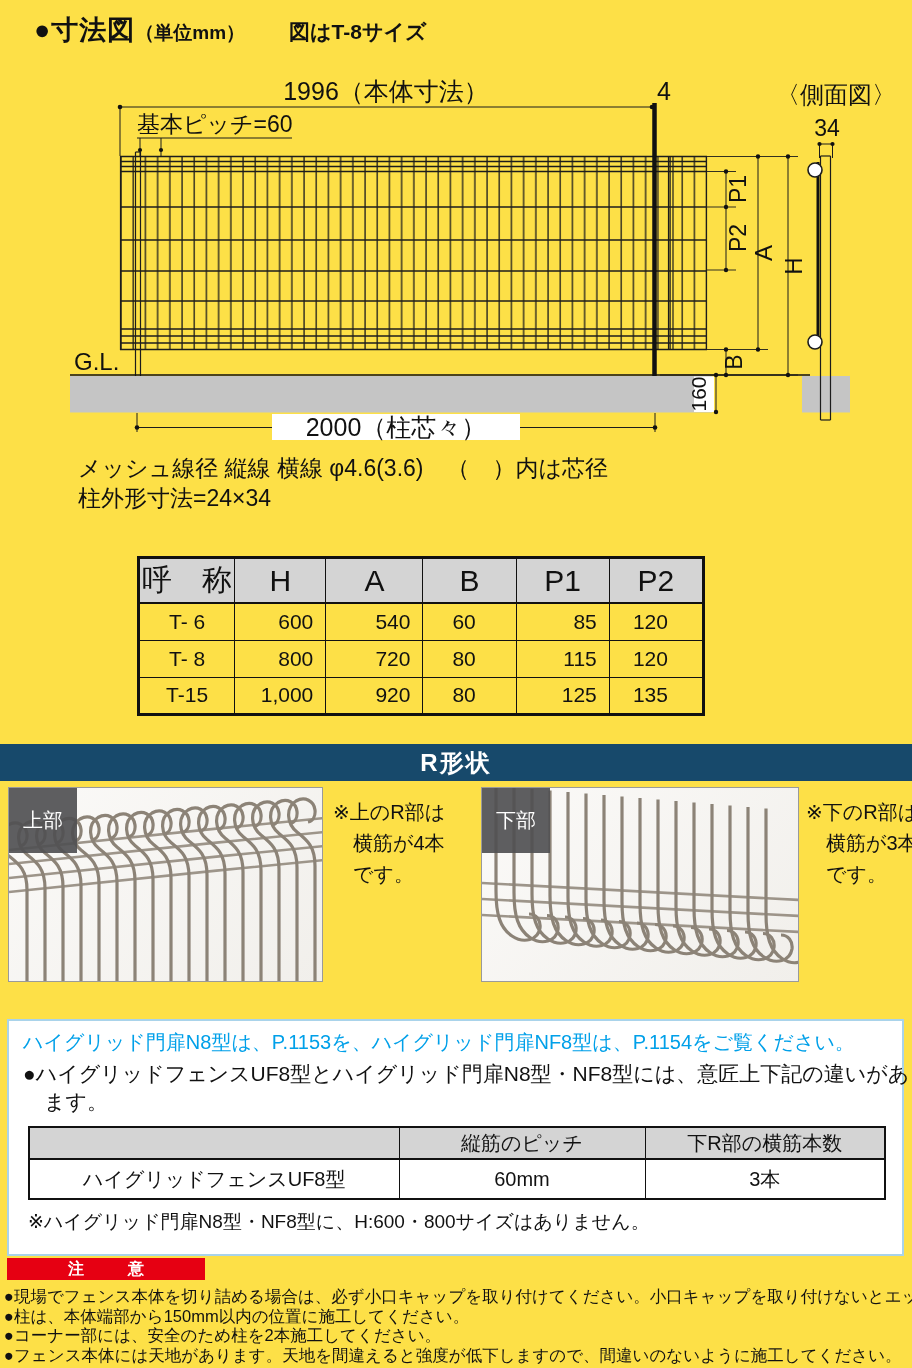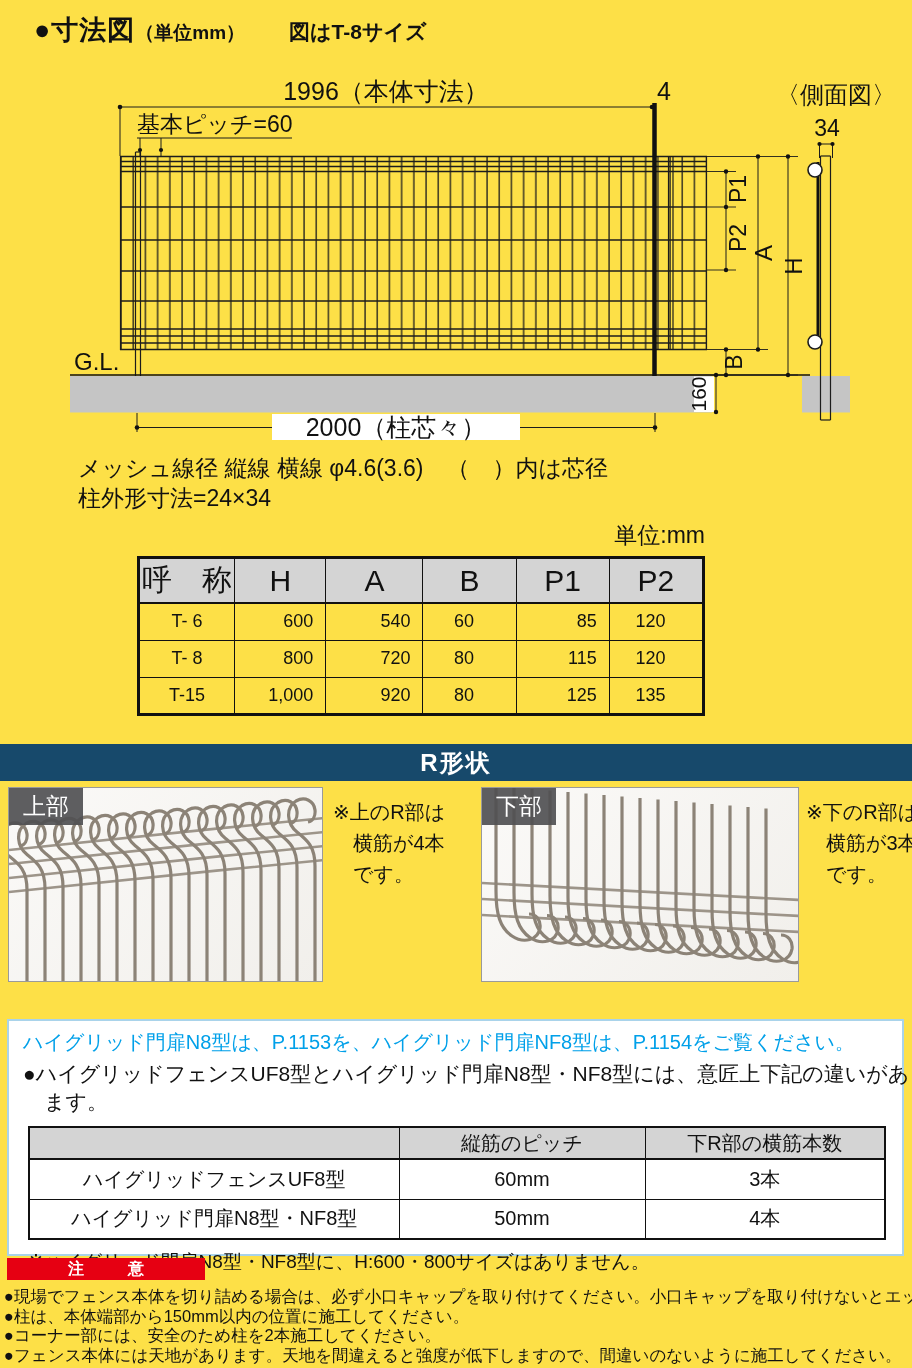--- a/index.html
+++ b/index.html
@@ -16,31 +16,31 @@
   
   .diagram{position:absolute;left:0;top:70px;}
   .diagram text{fill:#111;}
 
   
   .unit-label{position:absolute;left:137px;top:520px;width:568px;text-align:right;font-size:23px;}
   table{border-collapse:collapse;}
   .spec{position:absolute;left:137px;top:556px;width:568px;table-layout:fixed;border:3px solid #111;}
   .spec th,.spec td{border:1px solid #111;font-weight:normal;overflow:hidden;}
   .spec thead th{background:#d4d4d4;height:40px;font-size:30px;border-bottom:2px solid #111;}
-  .spec td{height:37px;font-size:18px;}
+  .spec td{height:37px;font-size:21px;}
   .spec td.name{text-align:center;}
   .spec td.num{text-align:right;padding-right:12px;}
 
   
   .r-banner{position:absolute;left:0;top:744px;width:912px;height:37px;background:#17496b;
     color:#fff;font-size:24px;font-weight:bold;display:flex;align-items:center;justify-content:center;letter-spacing:2px;}
   .photo{position:absolute;top:787px;height:195px;border:1px solid #9a9a9a;background:linear-gradient(135deg,#fbfaf8 0%,#f1efeb 100%);overflow:hidden;}
   .photo.left{left:8px;width:315px;}
   .photo.right{left:481px;width:318px;}
-  .photo-label{position:absolute;left:0;top:0;background:rgba(80,80,82,.92);color:#fff;font-size:23px;padding:3px 14px;z-index:2;}
+  .photo-label{position:absolute;left:0;top:0;background:rgba(80,80,82,.92);color:#fff;font-size:20px;padding:19px 14px;z-index:2;}
   .photo-note{position:absolute;top:797px;font-size:20px;line-height:31px;white-space:nowrap;}
   .photo-note.left{left:333px;}
   .photo-note.right{left:806px;}
   .photo-note .ind{padding-left:20px;}
 
   
   .info-box{position:absolute;left:7px;top:1019px;width:897px;height:237px;border:2px solid #a9d3ea;background:#fff;}
   .info-link{color:#00a0e9;font-size:20px;margin:8px 0 2px 14px;white-space:nowrap;}
   .info-bullet{font-size:21px;margin:4px 0 0 14px;line-height:28px;white-space:nowrap;}
   .info-bullet .ind{padding-left:21px;}
@@ -196,21 +196,20 @@
       <circle cx="137" cy="357.5" r="2.3"></circle>
         <circle cx="655" cy="357.5" r="2.3"></circle>
       <circle cx="819.5" cy="74" r="2.1"></circle>
         <circle cx="832.5" cy="74" r="2.1"></circle>
     </g>
 
     <text x="78" y="406" font-size="23">メッシュ線径 縦線 横線 φ4.6(3.6)　（　）内は芯径</text>
     <text x="78" y="436" font-size="23">柱外形寸法=24×34</text>
   </svg>
 
-  <div class="unit-label">単位:mm</div>
   <table class="spec">
     <colgroup>
         <col style="width:96px">
         <col style="width:91px">
         <col style="width:97px">
         <col style="width:93px">
         <col style="width:93px">
         <col style="width:94px">
       </colgroup>
     <thead>
@@ -347,25 +346,20 @@
           <th>縦筋のピッチ</th>
           <th>下R部の横筋本数</th>
         </tr>
       </thead>
       <tbody>
         <tr>
           <td>ハイグリッドフェンスUF8型</td>
           <td>60mm</td>
           <td>3本</td>
         </tr>
-        <tr>
-          <td>ハイグリッド門扉N8型・NF8型</td>
-          <td>50mm</td>
-          <td>4本</td>
-        </tr>
       </tbody>
     </table>
     <div class="info-foot">※ハイグリッド門扉N8型・NF8型に、H:600・800サイズはありません。</div>
   </div>
 
   <div class="caution-banner">注　意</div>
   <div class="notes">
     <div>●現場でフェンス本体を切り詰める場合は、必ず小口キャップを取り付けてください。小口キャップを取り付けないとエッジでけがをするおそれがあります。</div>
     <div>●柱は、本体端部から150mm以内の位置に施工してください。</div>
     <div>●コーナー部には、安全のため柱を2本施工してください。</div>

